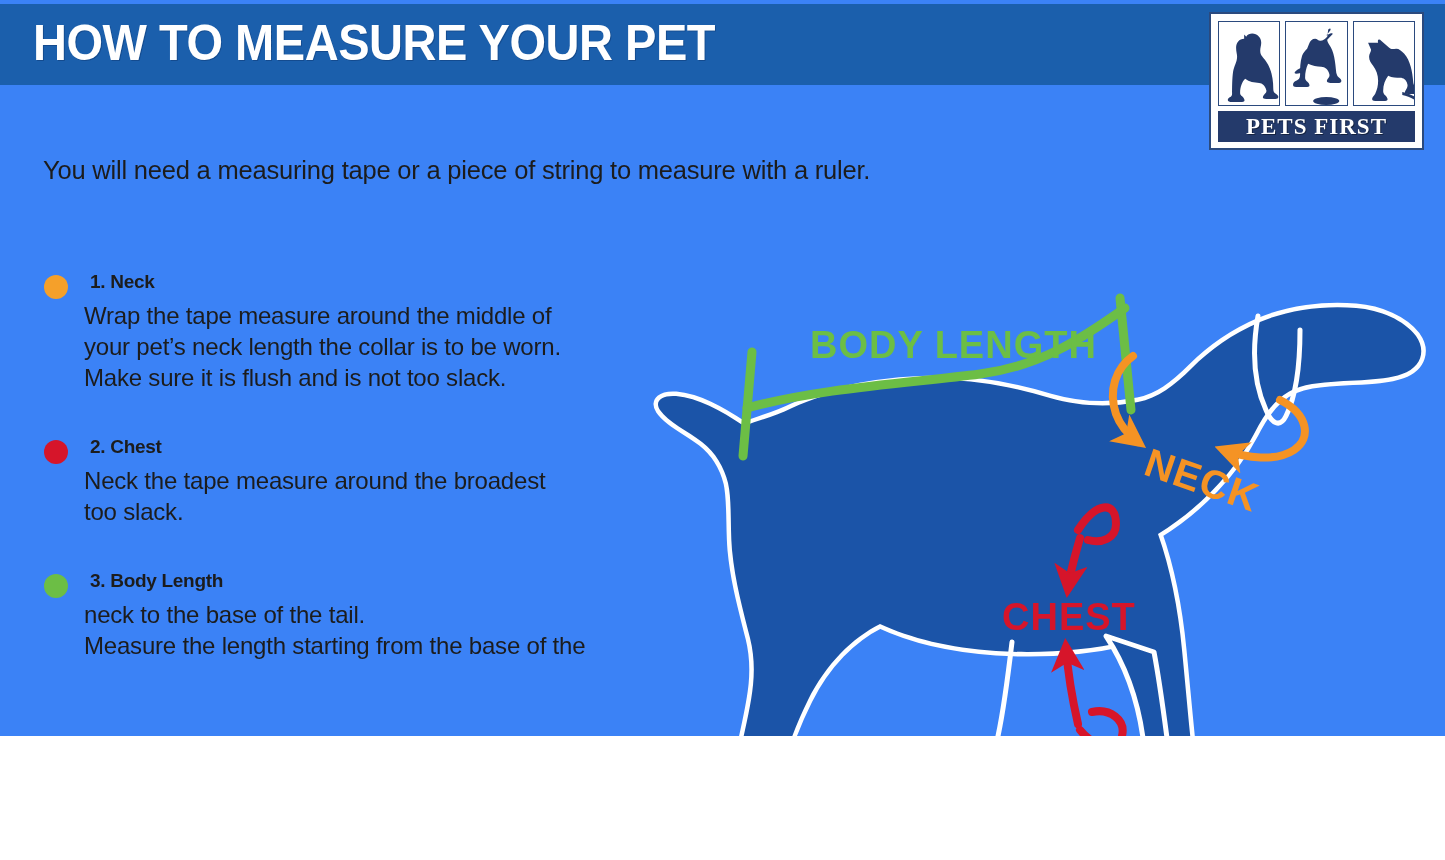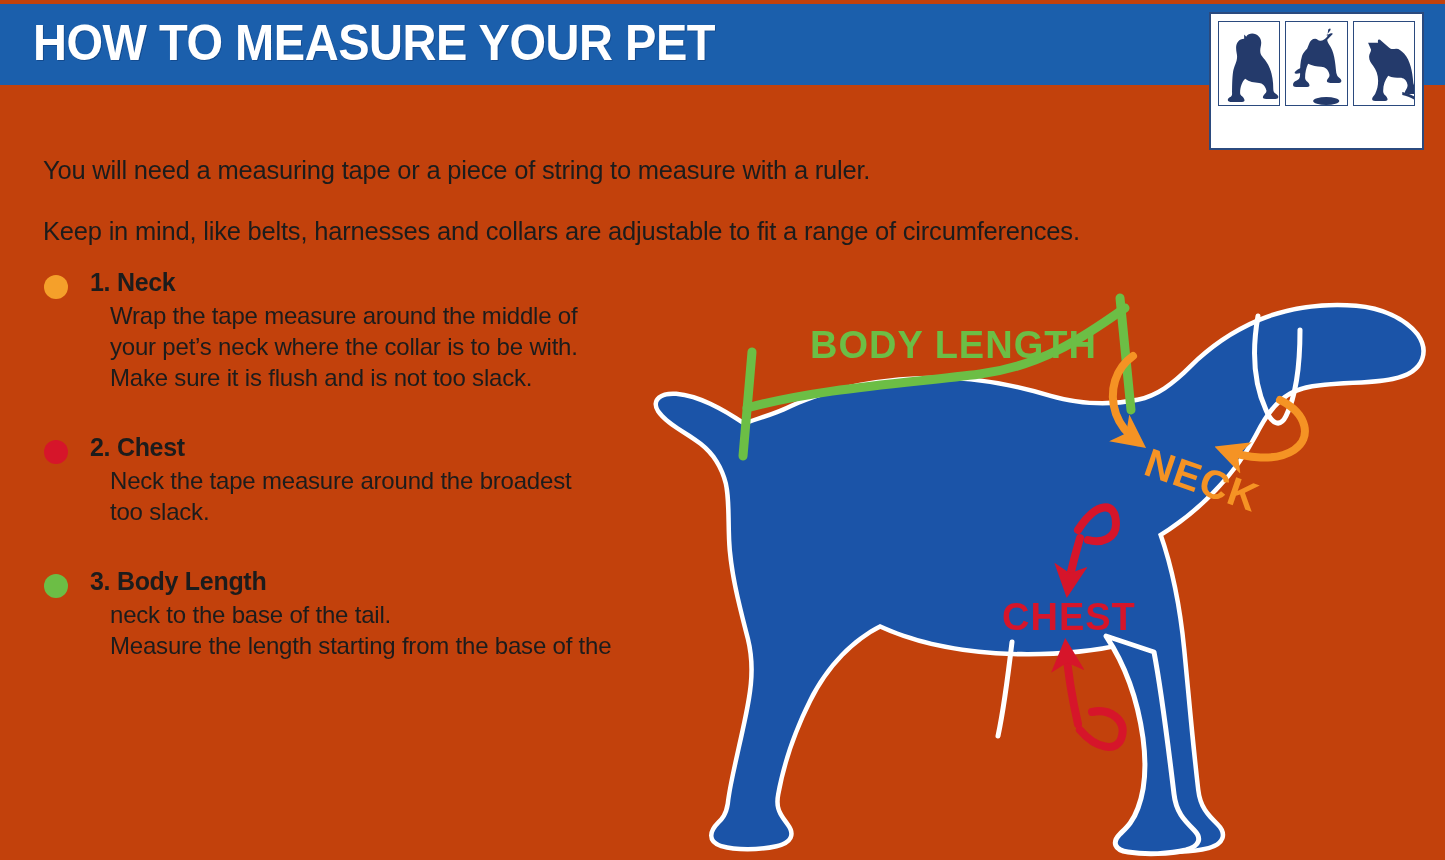--- a/index.html
+++ b/index.html
@@ -3,22 +3,22 @@
 <meta charset="utf-8">
 <style>
   html, body {
     margin: 0;
     padding: 0;
     background: #ffffff;
   }
   #page {
     position: relative;
     width: 1445px;
-    height: 860px;
-    background: #c2410c;
+    height: 736px;
+    background: #3b82f6;
     overflow: hidden;
     font-family: "Liberation Sans", sans-serif;
   }
 
   
   #header-bar {
     position: absolute;
     left: 0;
     top: 4px;
     width: 1445px;
@@ -108,28 +108,28 @@
   .step-bullet {
     position: absolute;
     left: 0;
     top: 9px;
     width: 24px;
     height: 24px;
     border-radius: 50%;
   }
   .step-heading {
     margin-left: 46px;
-    font-size: 25px;
+    font-size: 19px;
     font-weight: bold;
     color: #1c1c1c;
     letter-spacing: -0.3px;
     line-height: 32px;
   }
   .step-body {
-    margin-left: 66px;
+    margin-left: 40px;
     margin-top: 2px;
     font-size: 24px;
     line-height: 31px;
     color: #1c1c1c;
     letter-spacing: -0.2px;
   }
   .step-body div { white-space: nowrap; }
 
   
   #diagram {
@@ -172,35 +172,35 @@
       </div>
       <div class="logo-panel">
         <span>
           <svg viewBox="0 0 60 72" preserveAspectRatio="xMidYMax meet">
             <path fill="#243a6b" d="M14 10l3 7c0 2-2 4-2 7 0 4 2 6 4 9 3 4 5 9 5 15 0 5-1 9-3 13-1 2-3 3-3 5 0 1 1 2 3 2h10c2 0 3-1 2-3-1-3-4-3-4-7 0-6 2-11 5-15 4 2 8 2 12 2 3 0 6 2 7 6 1 3-1 5-2 7-1 2 0 3 3 3h9c2 0 3-2 1-4-3-2-4-3-5-7-1-12-3-22-9-29-3-3-5-5-8-5-3 0-5 1-7-1l-8-7c-2-2-4-1-3 2z"></path>
             <path fill="#243a6b" d="M48 62c5 1 10 3 14 6 1 1 2 0 1-2-3-3-9-6-15-7z"></path>
           </svg>
         </span>
       </div>
     </div>
+    <div id="logo-wordmark">PETS FIRST</div>
   </div>
 
   <div id="intro">
     <div>You will need a measuring tape or a piece of string to measure with a ruler.</div>
-    <div>Keep in mind, like belts, harnesses and collars are adjustable to fit a range of circumferences.</div>
   </div>
 
   <div id="steps">
 
     <div class="step">
       <div class="step-bullet" style="background:#f5a02a"></div>
       <div class="step-heading">1. Neck</div>
       <div class="step-body">
         <div>Wrap the tape measure around the middle of</div>
-        <div>your pet’s neck where the collar is to be with.</div>
+        <div>your pet’s neck length the collar is to be worn.</div>
         <div>Make sure it is flush and is not too slack.</div>
       </div>
     </div>
 
     <div class="step">
       <div class="step-bullet" style="background:#d6152a"></div>
       <div class="step-heading">2. Chest</div>
       <div class="step-body">
         <div>Neck the tape measure around the broadest</div>
         <div>too slack.</div>

